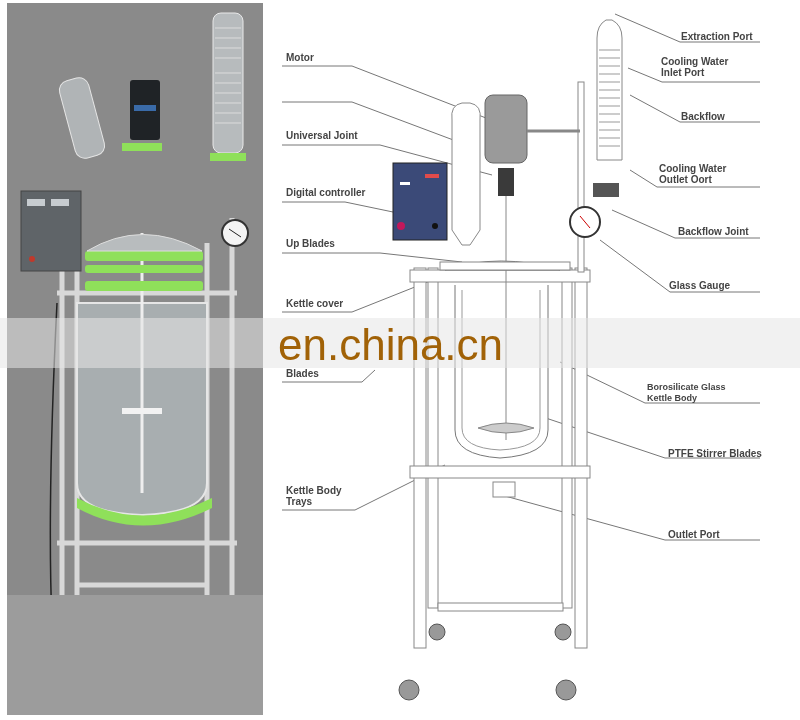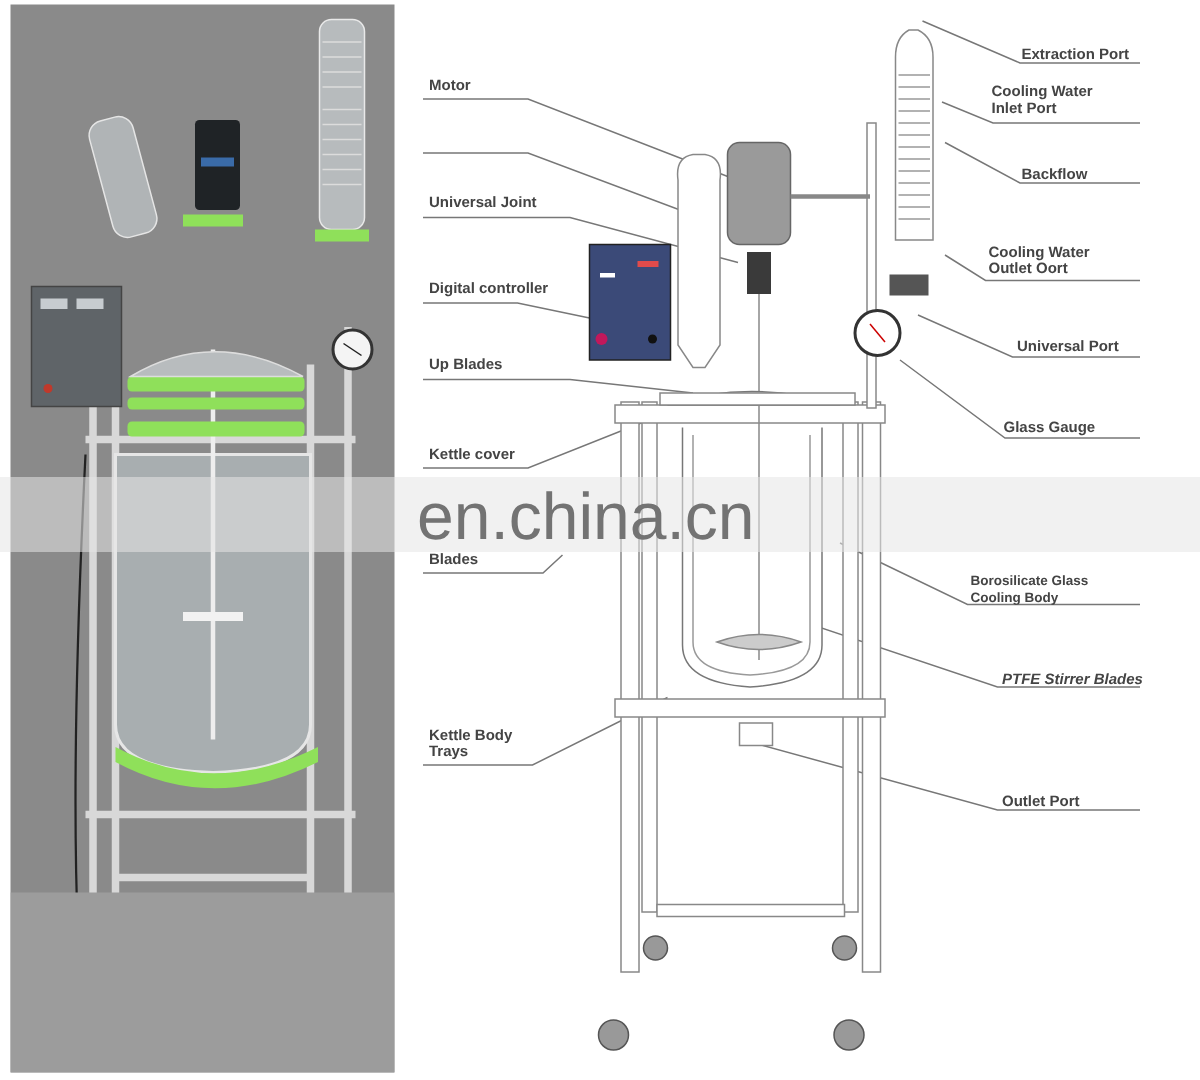--- a/index.html
+++ b/index.html
@@ -2,21 +2,21 @@
 <html><head>
 <meta charset="utf-8">
 <style>
   html,body{margin:0;padding:0;background:#fff;}
   body{width:800px;height:720px;position:relative;overflow:hidden;font-family:"Liberation Sans",sans-serif;}
   .photo{position:absolute;left:7px;top:3px;width:256px;height:712px;background:#8a8a8a;overflow:hidden;}
   .photo .floor{position:absolute;left:0;right:0;bottom:0;height:120px;background:#9c9c9c;}
   .schematic{position:absolute;left:268px;top:0;width:532px;height:720px;}
   .lbl{position:absolute;font-size:10px;font-weight:bold;color:#444;line-height:11px;white-space:pre-line;}
   .watermark{position:absolute;left:0;top:318px;width:800px;height:50px;background:rgba(230,230,230,0.55);}
-  .wm-text{position:absolute;left:278px;top:320px;font-size:44px;color:#737373;letter-spacing:0px;font-family:"Liberation Sans",sans-serif;}
+  .wm-text{position:absolute;left:278px;top:320px;font-size:44px;color:#a16207;letter-spacing:0px;font-family:"Liberation Sans",sans-serif;}
 </style>
 </head>
 <body>
 
 <div class="photo">
   <div class="floor"></div>
   <svg width="256" height="712" viewBox="0 0 256 712">
 
     <g stroke="#d8d8d8" stroke-width="5" fill="none">
       <line x1="55" y1="215" x2="55" y2="680"></line>
@@ -172,22 +172,22 @@
   <div class="lbl" style="left:18px;top:485px;">Kettle Body
 Trays</div>
 
   
   <div class="lbl" style="left:413px;top:31px;">Extraction Port</div>
   <div class="lbl" style="left:393px;top:56px;">Cooling Water
 Inlet Port</div>
   <div class="lbl" style="left:413px;top:111px;">Backflow</div>
   <div class="lbl" style="left:391px;top:163px;">Cooling Water
 Outlet Oort</div>
-  <div class="lbl" style="left:410px;top:226px;">Universal Port</div>
+  <div class="lbl" style="left:410px;top:226px;">Backflow Joint</div>
   <div class="lbl" style="left:401px;top:280px;">Glass Gauge</div>
   <div class="lbl" style="left:379px;top:382px;font-size:9px;">Borosilicate Glass
-Cooling Body</div>
-  <div class="lbl" style="left:400px;top:448px;font-style:italic;">PTFE Stirrer Blades</div>
+Kettle Body</div>
+  <div class="lbl" style="left:400px;top:448px;">PTFE Stirrer Blades</div>
   <div class="lbl" style="left:400px;top:529px;text-align:center;">Outlet Port</div>
 </div>
 
 <div class="watermark"></div>
 <div class="wm-text">en.china.cn</div>
 
 </body></html>

